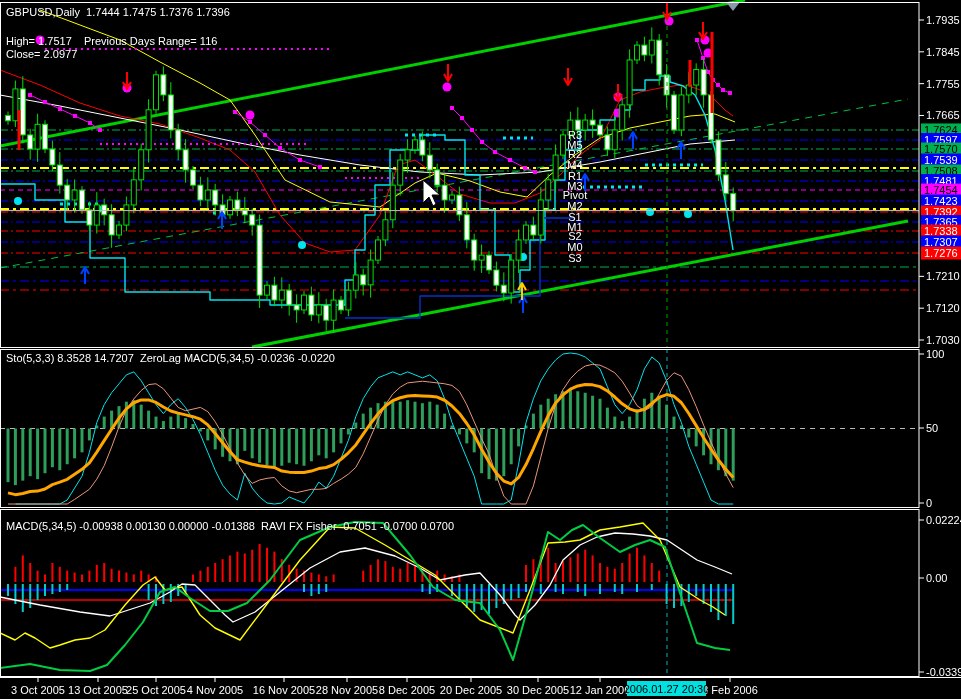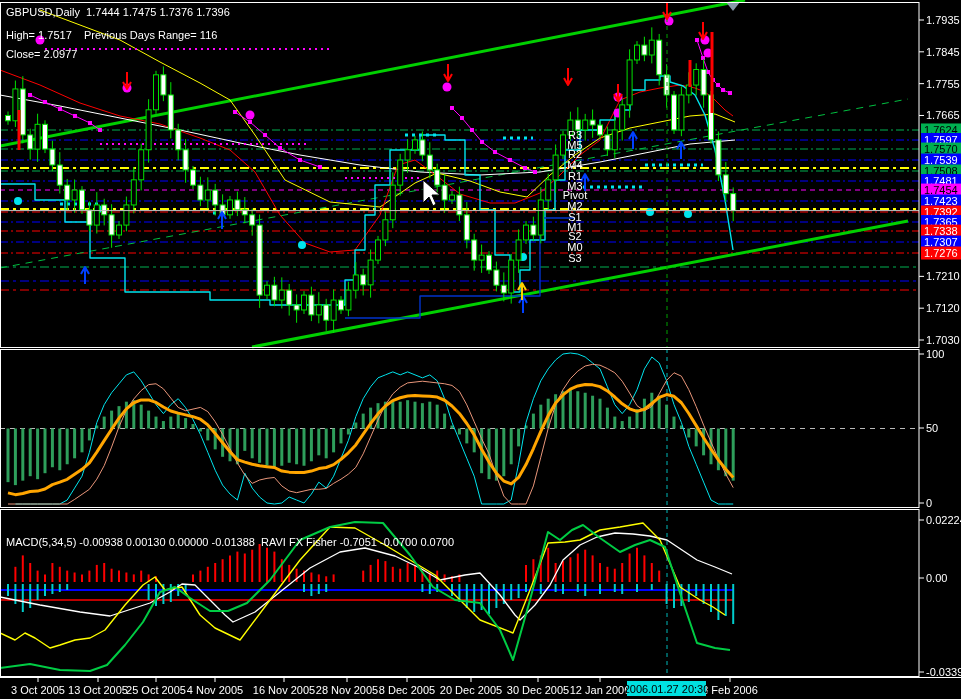--- a/index.html
+++ b/index.html
@@ -8,24 +8,25 @@
   svg{position:absolute;left:0;top:0;}
   .hdr{position:absolute;left:6px;color:#fff;font-size:11px;line-height:14px;white-space:pre;z-index:5;}
   .panelabel{position:absolute;left:6px;color:#fff;font-size:11px;z-index:5;white-space:pre;}
   text{font-family:"Liberation Sans",sans-serif;}
 </style>
 </head>
 <body>
 <div id="stage">
 
 <div class="hdr" style="top:5px;"><span>GBPUSD,Daily</span>&nbsp;&nbsp;<span>1.7444 1.7475 1.7376 1.7396</span></div>
-<div class="hdr" style="top:28px;">High= 1.7517    Previous Days Range= 116</div>
+<div class="hdr" style="top:34px;">High= 1.7517    Previous Days Range= 116</div>
 <div class="hdr" style="top:47px;">Close= 2.0977</div>
 
-<div class="panelabel" style="top:536px;">MACD(5,34,5) -0.00938 0.00130 0.00000 -0.01388  RAVI FX Fisher -0.7051 -0.0700 0.0700</div>
+<div class="panelabel" style="top:352px;">Sto(5,3,3) 8.3528 14.7207  ZeroLag MACD(5,34,5) -0.0236 -0.0220</div>
+<div class="panelabel" style="top:520px;">MACD(5,34,5) -0.00938 0.00130 0.00000 -0.01388  RAVI FX Fisher -0.7051 -0.0700 0.0700</div>
 
 <svg id="cv" width="961" height="699">
       <line x1="0" y1="168" x2="919" y2="168" stroke="#ffff00" stroke-width="2" stroke-dasharray="9,4,3,4"></line>
       <line x1="0" y1="209" x2="919" y2="209" stroke="#ffff00" stroke-width="2" stroke-dasharray="9,4,3,4"></line>
       <line x1="0" y1="281" x2="919" y2="281" stroke="#0000ff" stroke-width="1" stroke-dasharray="9,4,3,4"></line>
       <line x1="0" y1="290" x2="919" y2="290" stroke="#ff0000" stroke-width="1" stroke-dasharray="9,4,3,4"></line>
       <line x1="0" y1="267" x2="919" y2="267" stroke="#00b050" stroke-width="1" stroke-dasharray="9,4,3,4"></line>
       <line x1="0" y1="130" x2="919" y2="130" stroke="#00b050" stroke-width="1" stroke-dasharray="8,3,2,3"></line>
       <line x1="0" y1="140" x2="919" y2="140" stroke="#0000ff" stroke-width="1" stroke-dasharray="8,3,2,3"></line>
       <line x1="0" y1="149" x2="919" y2="149" stroke="#00b050" stroke-width="1" stroke-dasharray="8,3,2,3"></line>

